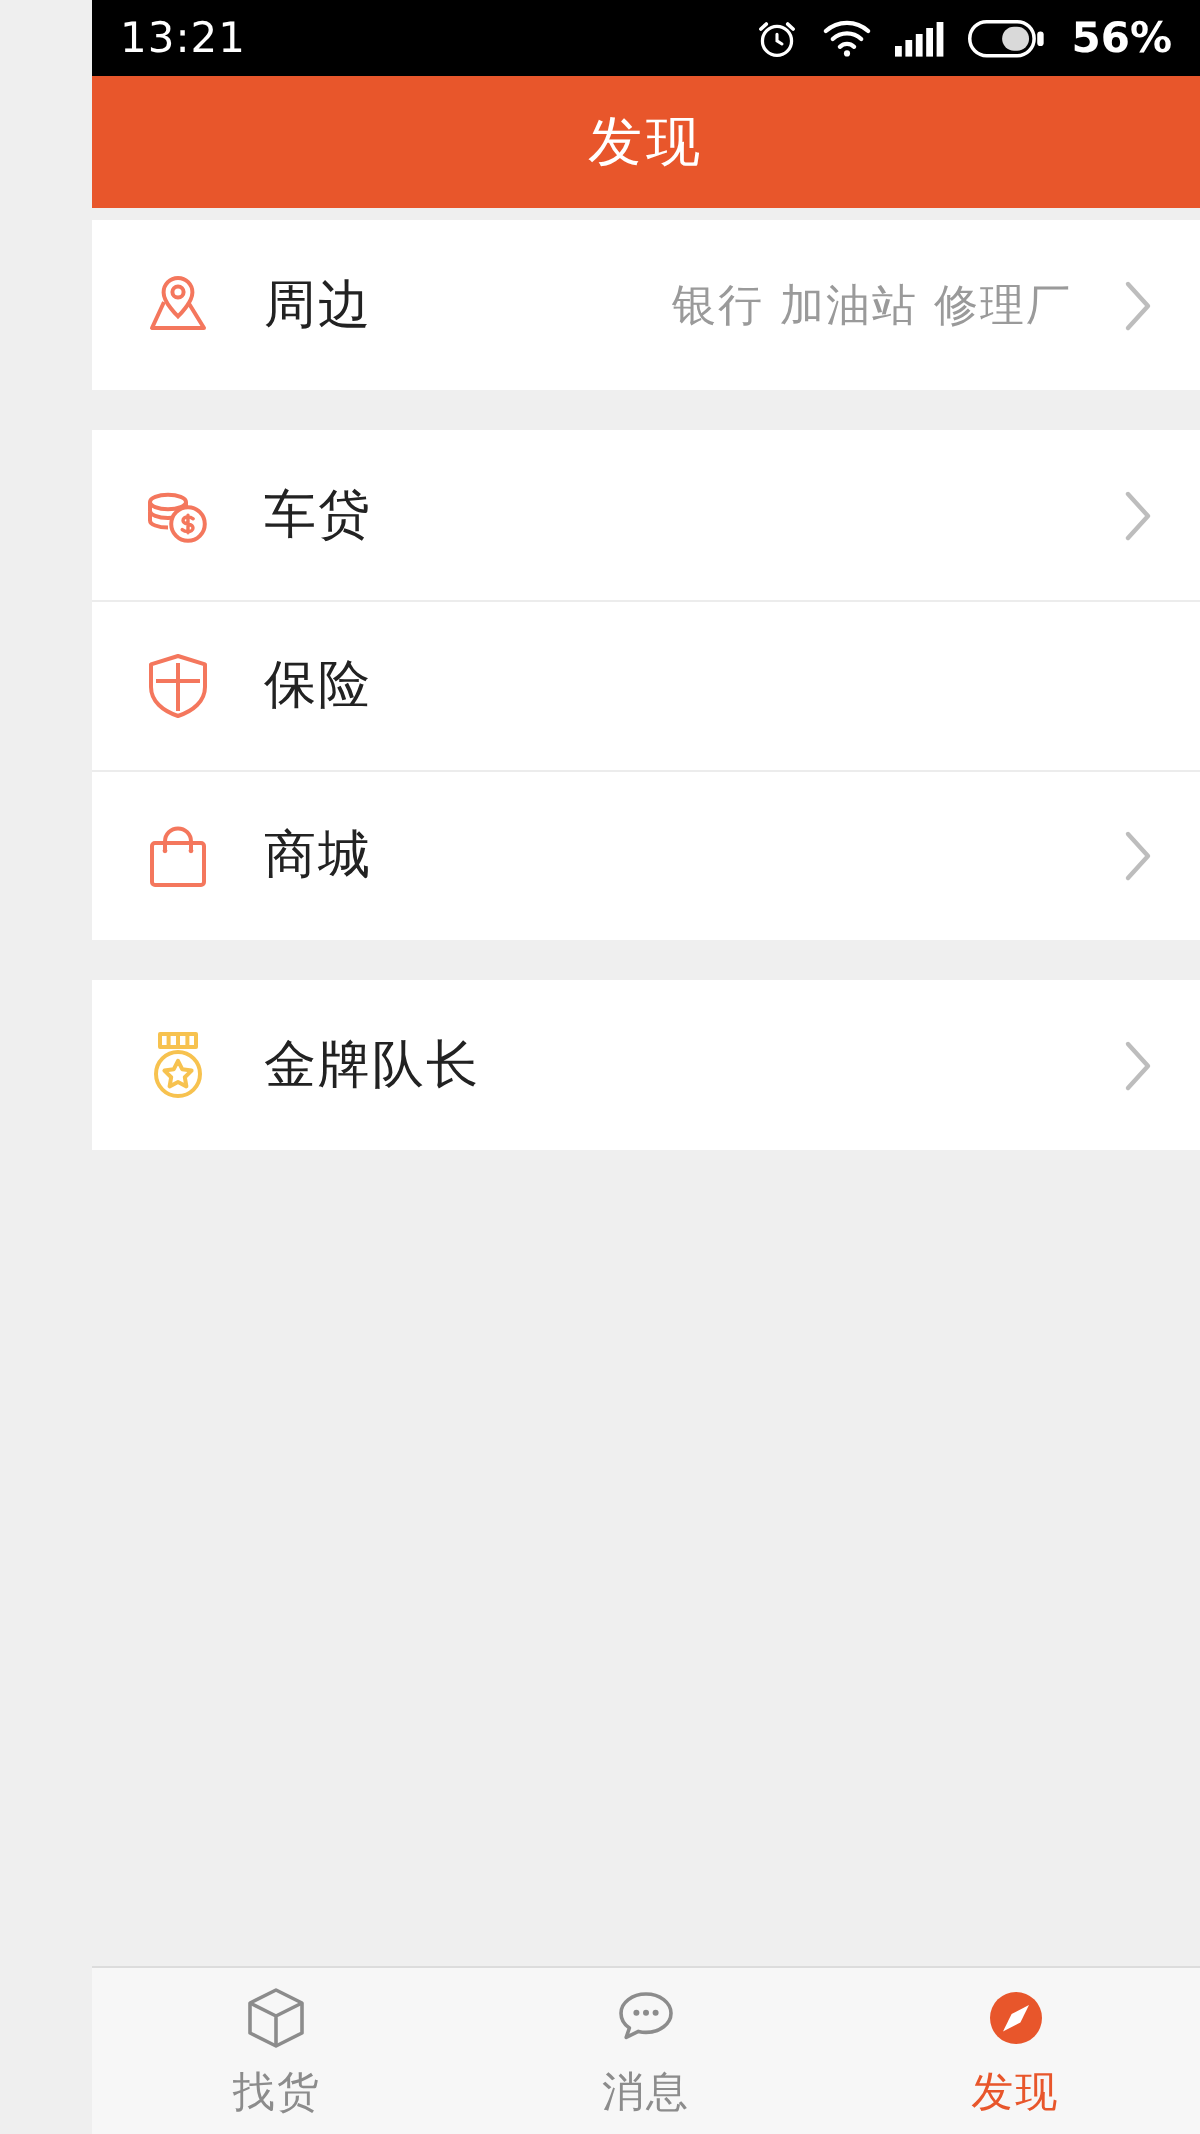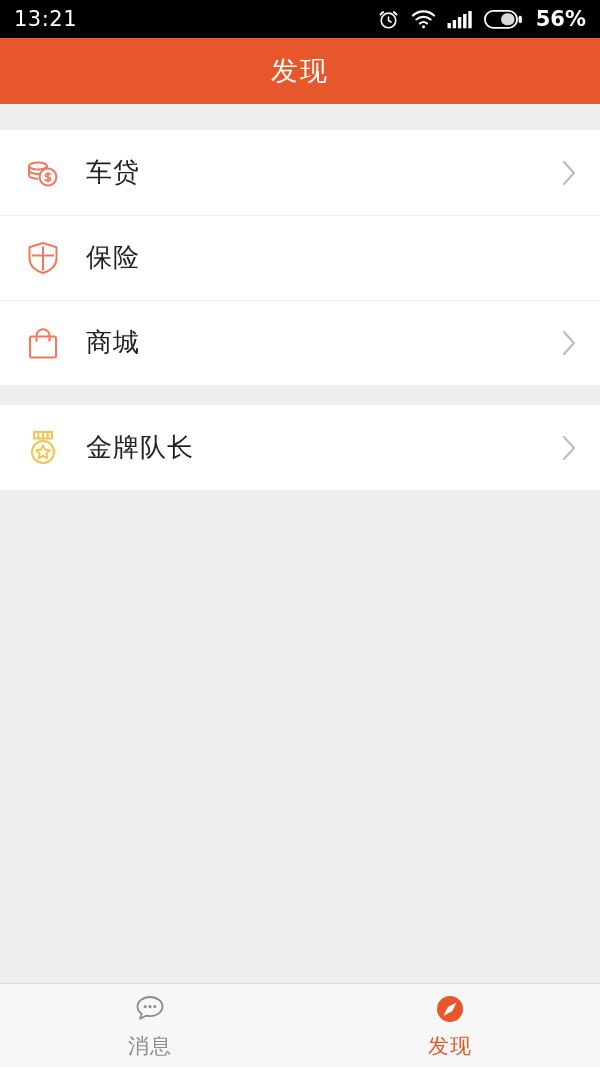--- a/index.html
+++ b/index.html
@@ -7,20 +7,21 @@
     width: 600px; height: 1067px;
     font-family: "DejaVu Sans", "Liberation Sans", sans-serif;
     background: #EFEFEF;
     overflow: hidden;
   }
   .phone {
     position: relative;
     width: 600px; height: 1067px;
     display: flex; flex-direction: column;
     background: #EFEFEF;
+    padding-left: 46px;
   }
 
   
   .statusbar {
     height: 38px; flex: 0 0 38px;
     background: #000;
     color: #fff;
     display: flex; align-items: center;
     padding: 0 14px;
     font-size: 21px;
@@ -142,20 +143,40 @@
     </span>
   </div>
 
   <div class="header">
     <span class="header-title">发现</span>
   </div>
 
   <div class="content">
     <div class="top-gap"></div>
 
+    <div class="group">
+      <div class="row">
+        <span class="row-icon">
+          <svg width="40" height="40" viewBox="0 0 40 40">
+            <path d="M13 18 7 31h26l-8-13" fill="none" stroke="#F4775D" stroke-width="2" stroke-linejoin="round"></path>
+            <path d="M20 6c-4 0-7.2 3.2-7.2 7.2 0 5.2 7.2 12 7.2 12s7.2-6.8 7.2-12C27.2 9.2 24 6 20 6z" fill="none" stroke="#F4775D" stroke-width="2"></path>
+            <circle cx="20" cy="13" r="2.8" fill="none" stroke="#F4775D" stroke-width="2"></circle>
+          </svg>
+        </span>
+        <span class="row-label">周边</span>
+        <span class="row-right">
+          <span class="row-sub">银行 加油站 修理厂</span>
+          <span class="chevron">
+            <svg width="26" height="34" viewBox="0 0 26 34">
+              <path d="M8 6l10 11L8 28" fill="none" stroke="#BDBDBD" stroke-width="2.2" stroke-linecap="round" stroke-linejoin="round"></path>
+            </svg>
+          </span>
+        </span>
+      </div>
+    </div>
 
     <div class="gap"></div>
 
     <div class="group">
 
       <div class="row">
         <span class="row-icon">
           <svg width="40" height="40" viewBox="0 0 40 40">
             <ellipse cx="15" cy="13" rx="9" ry="3.6" fill="none" stroke="#F4775D" stroke-width="2"></ellipse>
             <path d="M6 13v4.4c0 2 4 3.6 9 3.6s9-1.6 9-3.6V13" fill="none" stroke="#F4775D" stroke-width="2"></path>
@@ -228,20 +249,29 @@
               <path d="M8 6l10 11L8 28" fill="none" stroke="#BDBDBD" stroke-width="2.2" stroke-linecap="round" stroke-linejoin="round"></path>
             </svg>
           </span>
         </span>
       </div>
     </div>
   </div>
 
   <div class="tabbar">
 
+    <div class="tab">
+      <span class="tab-icon">
+        <svg width="34" height="34" viewBox="0 0 34 34">
+          <path d="M17 3 30 9.5v15L17 31 4 24.5v-15z" fill="none" stroke="#8C8C8C" stroke-width="1.8" stroke-linejoin="round"></path>
+          <path d="M4 9.5 17 16l13-6.5M17 16v15" fill="none" stroke="#8C8C8C" stroke-width="1.8" stroke-linejoin="round"></path>
+        </svg>
+      </span>
+      <span class="tab-label">找货</span>
+    </div>
 
     <div class="tab">
       <span class="tab-icon">
         <svg width="34" height="34" viewBox="0 0 34 34">
           <path d="M17 5c6.9 0 12.5 4.3 12.5 9.6S23.9 24.2 17 24.2c-1.3 0-2.6-.2-3.8-.5l-6.1 3 1.6-4.7c-2.6-1.8-4.2-4.3-4.2-7.4C4.5 9.3 10.1 5 17 5z" fill="none" stroke="#8C8C8C" stroke-width="1.8" stroke-linejoin="round"></path>
           <circle cx="12.2" cy="14.4" r="1.5" fill="#8C8C8C"></circle>
           <circle cx="17" cy="14.4" r="1.5" fill="#8C8C8C"></circle>
           <circle cx="21.8" cy="14.4" r="1.5" fill="#8C8C8C"></circle>
         </svg>
       </span>

